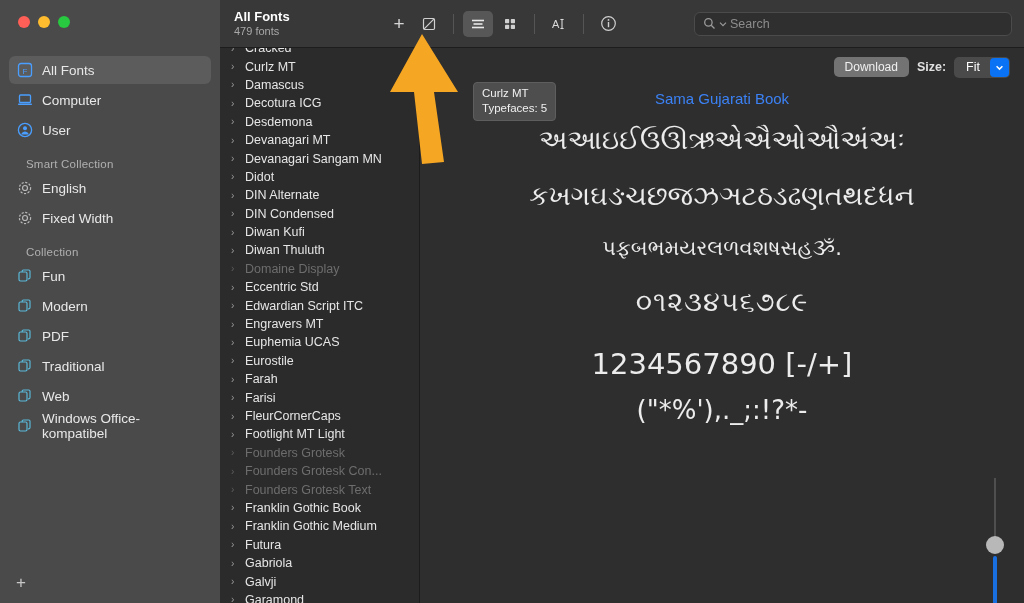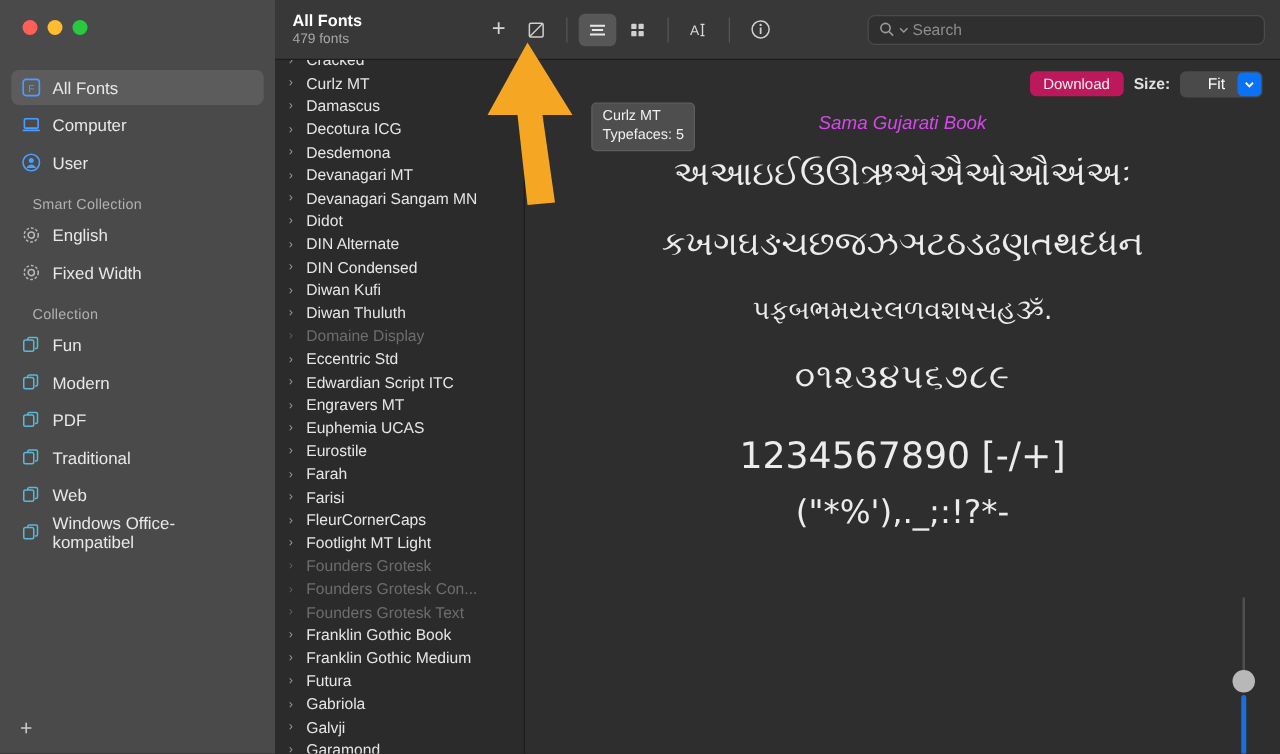--- a/index.html
+++ b/index.html
@@ -103,39 +103,39 @@
   .chev { color: #9a9a9a; font-size: 10px; width: 7px; }
   .frow.dim .chev { color: #5e5e5e; }
 
   .preview { flex: 1; position: relative; background: #2e2e2e; overflow: hidden; }
   .prev-bar {
     height: 38px; display: flex; align-items: center;
     justify-content: flex-end; gap: 8px;
     padding-right: 14px;
   }
   .dl-btn {
-    background: #be185d; color: #f0f0f0;
+    background: #737373; color: #f0f0f0;
     font-size: 12px; padding: 3px 11px; border-radius: 5px;
   }
   .size-lbl { color: #e0e0e0; font-size: 12.5px; font-weight: bold; }
   .size-sel {
     background: #4a4a4a; border-radius: 5px;
     display: flex; align-items: center;
-    height: 21px; padding-left: 22px;
+    height: 21px; padding-left: 12px;
   }
   .size-val { color: #fff; font-size: 12.5px; padding-right: 10px; }
   .size-chev {
     width: 19px; height: 19px; margin-right: 1px;
     background: #0a72f5; border-radius: 4px;
     display: flex; align-items: center; justify-content: center;
     color: #fff; font-size: 9px;
   }
 
   .sample { text-align: center; padding: 4px 40px 0 40px; }
-  .s-name { color: #d946ef; font-size: 15px; margin-bottom: 14px; font-style: italic; }
+  .s-name { color: #3b82f6; font-size: 15px; margin-bottom: 14px; }
   .s-line {
     color: #ececec; font-family: "DejaVu Sans", sans-serif;
     line-height: 1.42;
   }
   .g1 { font-size: 27px; margin-bottom: 18px; }
   .g2 { font-size: 27px; margin-bottom: 18px; }
   .g3 { font-size: 21px; margin-bottom: 20px; }
   .g4 { font-size: 27px; margin-bottom: 22px; letter-spacing: 1px; }
   .g5 { font-size: 29px; margin-bottom: 7px; }
   .g6 { font-size: 26px; }

